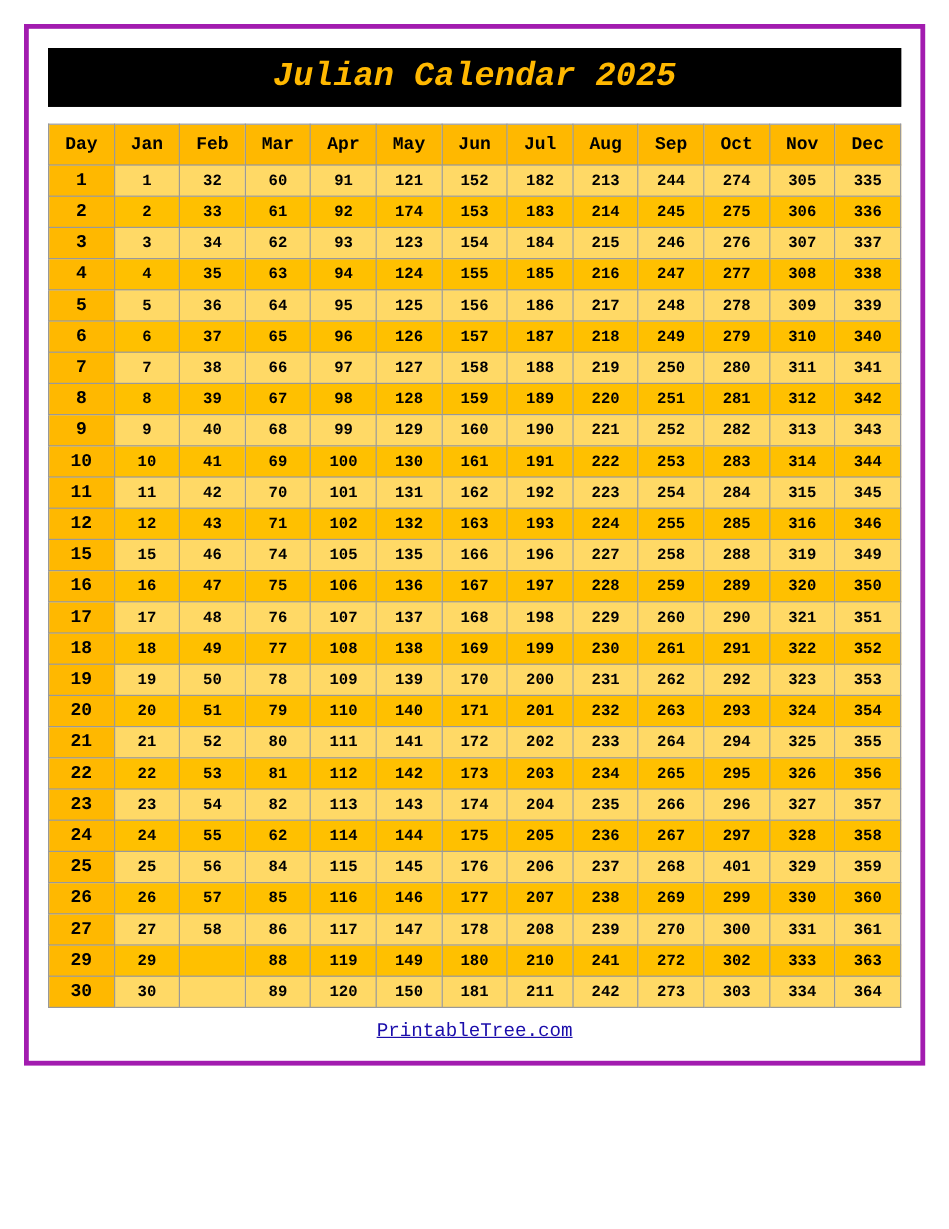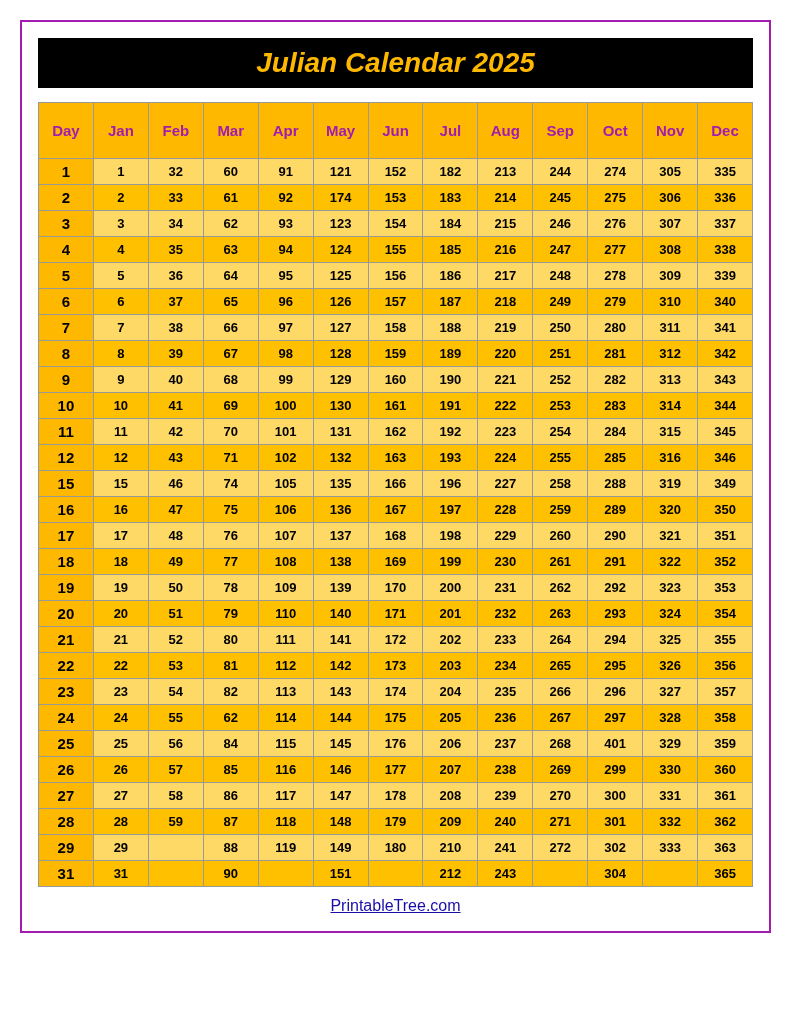--- a/index.html
+++ b/index.html
@@ -8,22 +8,23 @@
       font-family: Arial, sans-serif;
       display: flex;
       justify-content: center;
       align-items: flex-start;
       min-height: 100vh;
       padding: 20px;
     }
     .page {
       width: 751px;
       background: #fff;
-      border: 2px solid #a21caf;
+      border: 4px solid #a21caf;
       padding: 16px;
+      font-family: Liberation Mono, monospace;
     }
     .title-box {
       border: 3px solid #000;
       background: #000;
       text-align: center;
       margin-bottom: 14px;
       padding: 6px 0;
     }
     .title-text {
       color: #FFB800;
@@ -39,23 +40,23 @@
     th, td {
       border: 1px solid #999;
       text-align: center;
       font-size: 13px;
       font-weight: bold;
       padding: 4px 2px;
       width: calc(100% / 13);
     }
     thead th {
       background: #FFB800;
-      color: #a21caf;
+      color: #000000;
       font-size: 15px;
-      padding: 19px 2px;
+      padding: 8px 2px;
     }
     tbody tr:nth-child(odd) td {
       background: #FFD966;
       color: #000;
     }
     tbody tr:nth-child(even) td {
       background: #FFC000;
       color: #000;
     }
     tbody td:first-child {
@@ -466,60 +467,45 @@
           <td>147</td>
           <td>178</td>
           <td>208</td>
           <td>239</td>
           <td>270</td>
           <td>300</td>
           <td>331</td>
           <td>361</td>
         </tr>
         <tr>
-          <td style="background: rgb(255, 184, 0);">28</td>
-          <td>28</td>
-          <td>59</td>
-          <td>87</td>
-          <td>118</td>
-          <td>148</td>
-          <td>179</td>
-          <td>209</td>
-          <td>240</td>
-          <td>271</td>
-          <td>301</td>
-          <td>332</td>
-          <td>362</td>
-        </tr>
-        <tr>
           <td style="background: rgb(255, 184, 0);">29</td>
           <td>29</td>
           <td></td>
           <td>88</td>
           <td>119</td>
           <td>149</td>
           <td>180</td>
           <td>210</td>
           <td>241</td>
           <td>272</td>
           <td>302</td>
           <td>333</td>
           <td>363</td>
         </tr>
         <tr>
-          <td style="background: rgb(255, 184, 0);">31</td>
-          <td>31</td>
+          <td style="background: rgb(255, 184, 0);">30</td>
+          <td>30</td>
           <td></td>
-          <td>90</td>
-          <td></td>
-          <td>151</td>
-          <td></td>
-          <td>212</td>
-          <td>243</td>
-          <td></td>
-          <td>304</td>
-          <td></td>
-          <td>365</td>
+          <td>89</td>
+          <td>120</td>
+          <td>150</td>
+          <td>181</td>
+          <td>211</td>
+          <td>242</td>
+          <td>273</td>
+          <td>303</td>
+          <td>334</td>
+          <td>364</td>
         </tr>
       </tbody>
   </table>
   <div class="footer">PrintableTree.com</div>
 </div>
 
 </body></html>

